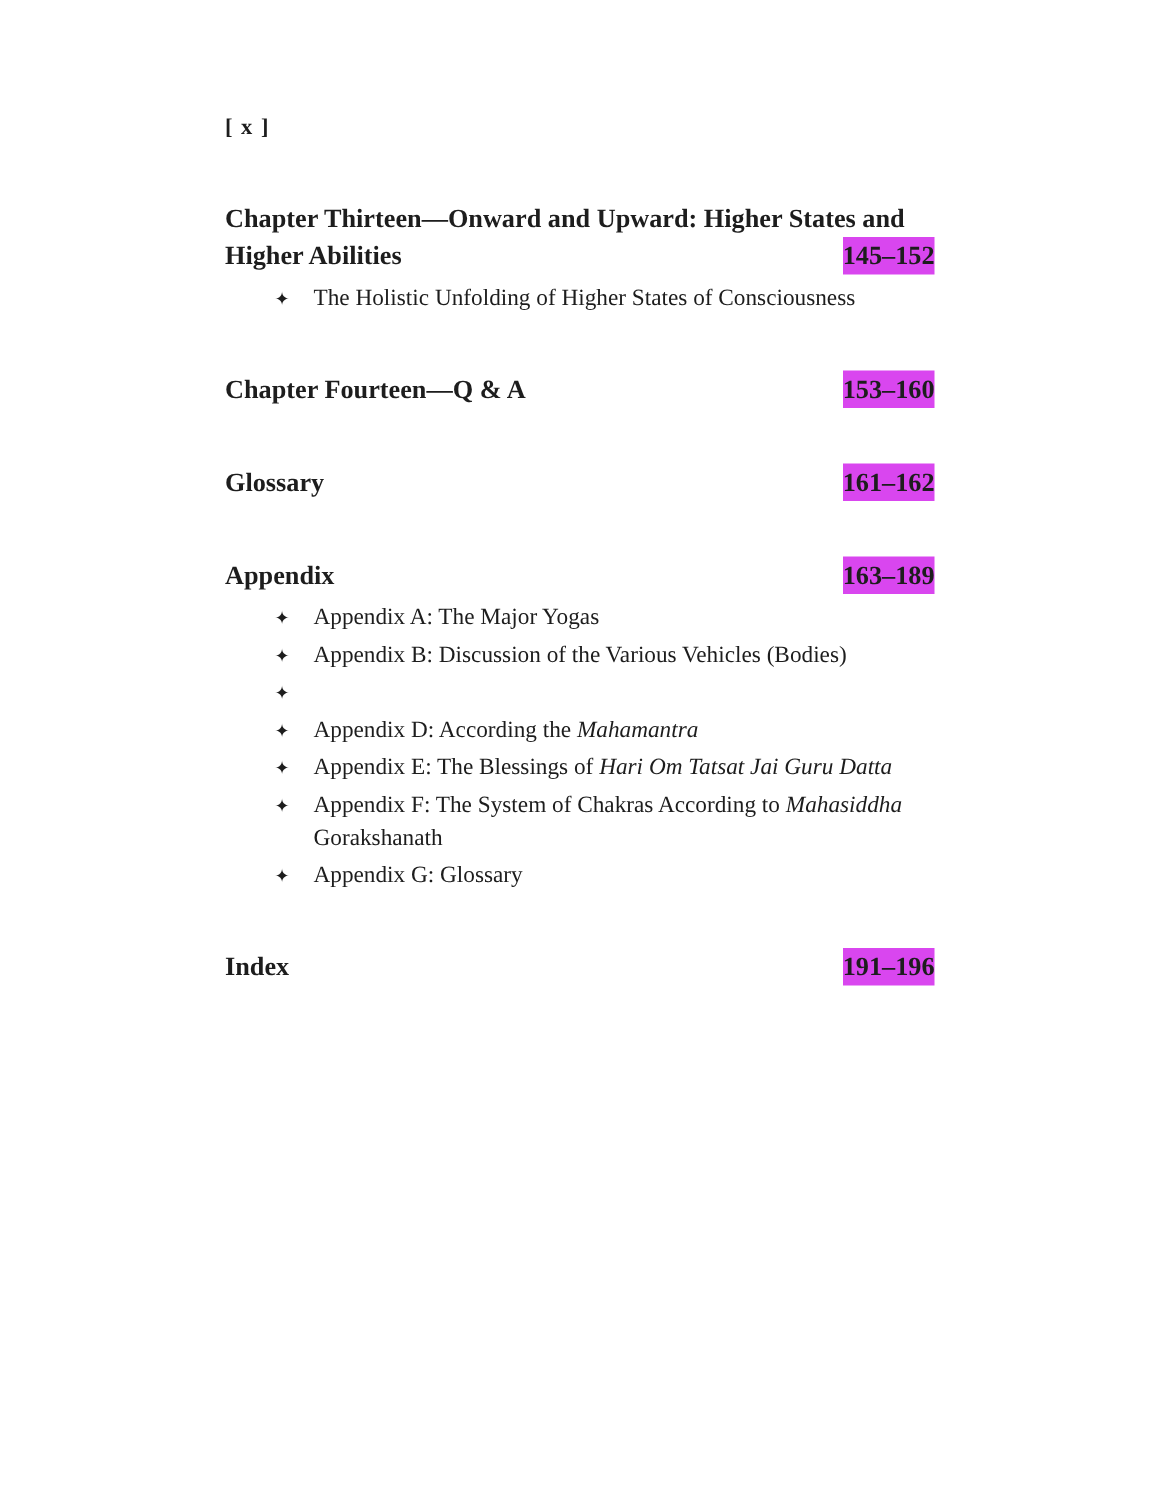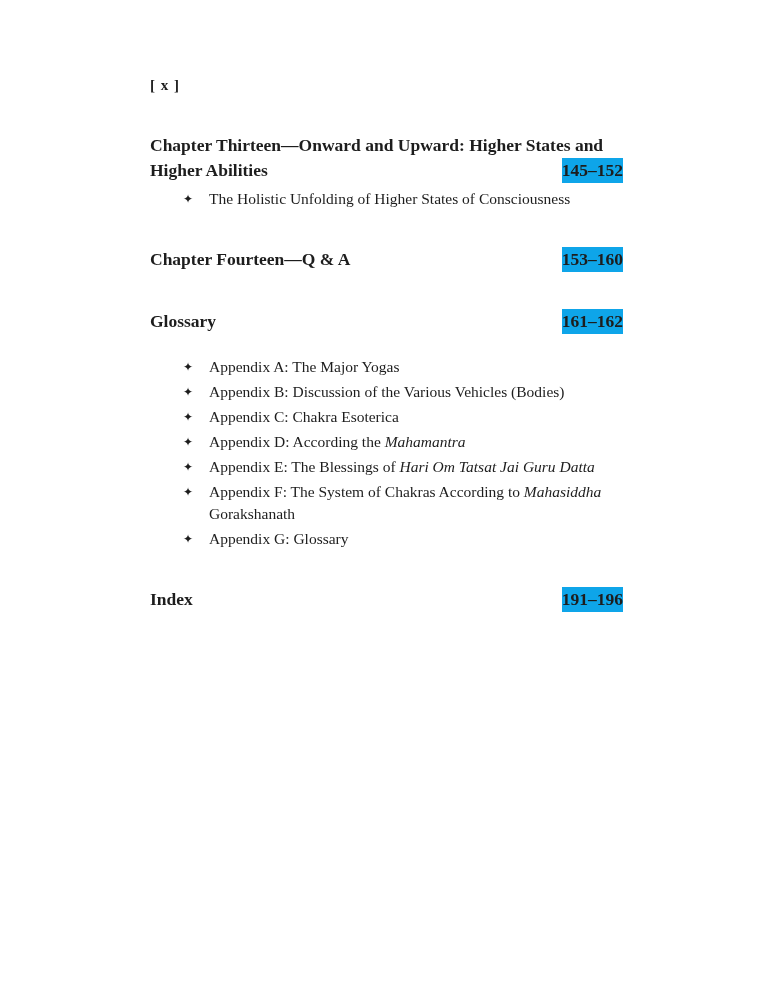--- a/index.html
+++ b/index.html
@@ -47,21 +47,21 @@
     display: block;
     padding-right: 0;
   }
   .entry-pages {
     position: absolute;
     right: 0;
     bottom: 0;
     font-weight: bold;
     font-size: 17.5px;
     line-height: 25px;
-    background: #0ea5e9;
+    background: #d946ef;
   }
   .subitems {
     margin-top: 5px;
   }
   .subitem {
     display: flex;
     align-items: flex-start;
     padding-left: 33px;
     font-size: 15.5px;
     line-height: 22px;
@@ -106,32 +106,35 @@
           <span class="entry-pages">153–160</span>
         </div>
       </div>
       <div class="entry">
         <div class="entry-heading">
           <span class="entry-title">Glossary</span>
           <span class="entry-pages">161–162</span>
         </div>
       </div>
       <div class="entry">
+        <div class="entry-heading">
+          <span class="entry-title">Appendix</span>
+          <span class="entry-pages">163–189</span>
+        </div>
         <div class="subitems">
           <div class="subitem">
             <span class="bullet">✦</span>
             <span class="subitem-text"><span>Appendix A: The Major Yogas</span></span>
           </div>
           <div class="subitem">
             <span class="bullet">✦</span>
             <span class="subitem-text"><span>Appendix B: Discussion of the Various Vehicles (Bodies)</span></span>
           </div>
           <div class="subitem">
             <span class="bullet">✦</span>
-            <span class="subitem-text"><span>Appendix C: Chakra Esoterica</span></span>
           </div>
           <div class="subitem">
             <span class="bullet">✦</span>
             <span class="subitem-text"><span>Appendix D: According the </span><em>Mahamantra</em></span>
           </div>
           <div class="subitem">
             <span class="bullet">✦</span>
             <span class="subitem-text"><span>Appendix E: The Blessings of </span><em>Hari Om Tatsat Jai Guru Datta</em></span>
           </div>
           <div class="subitem">

